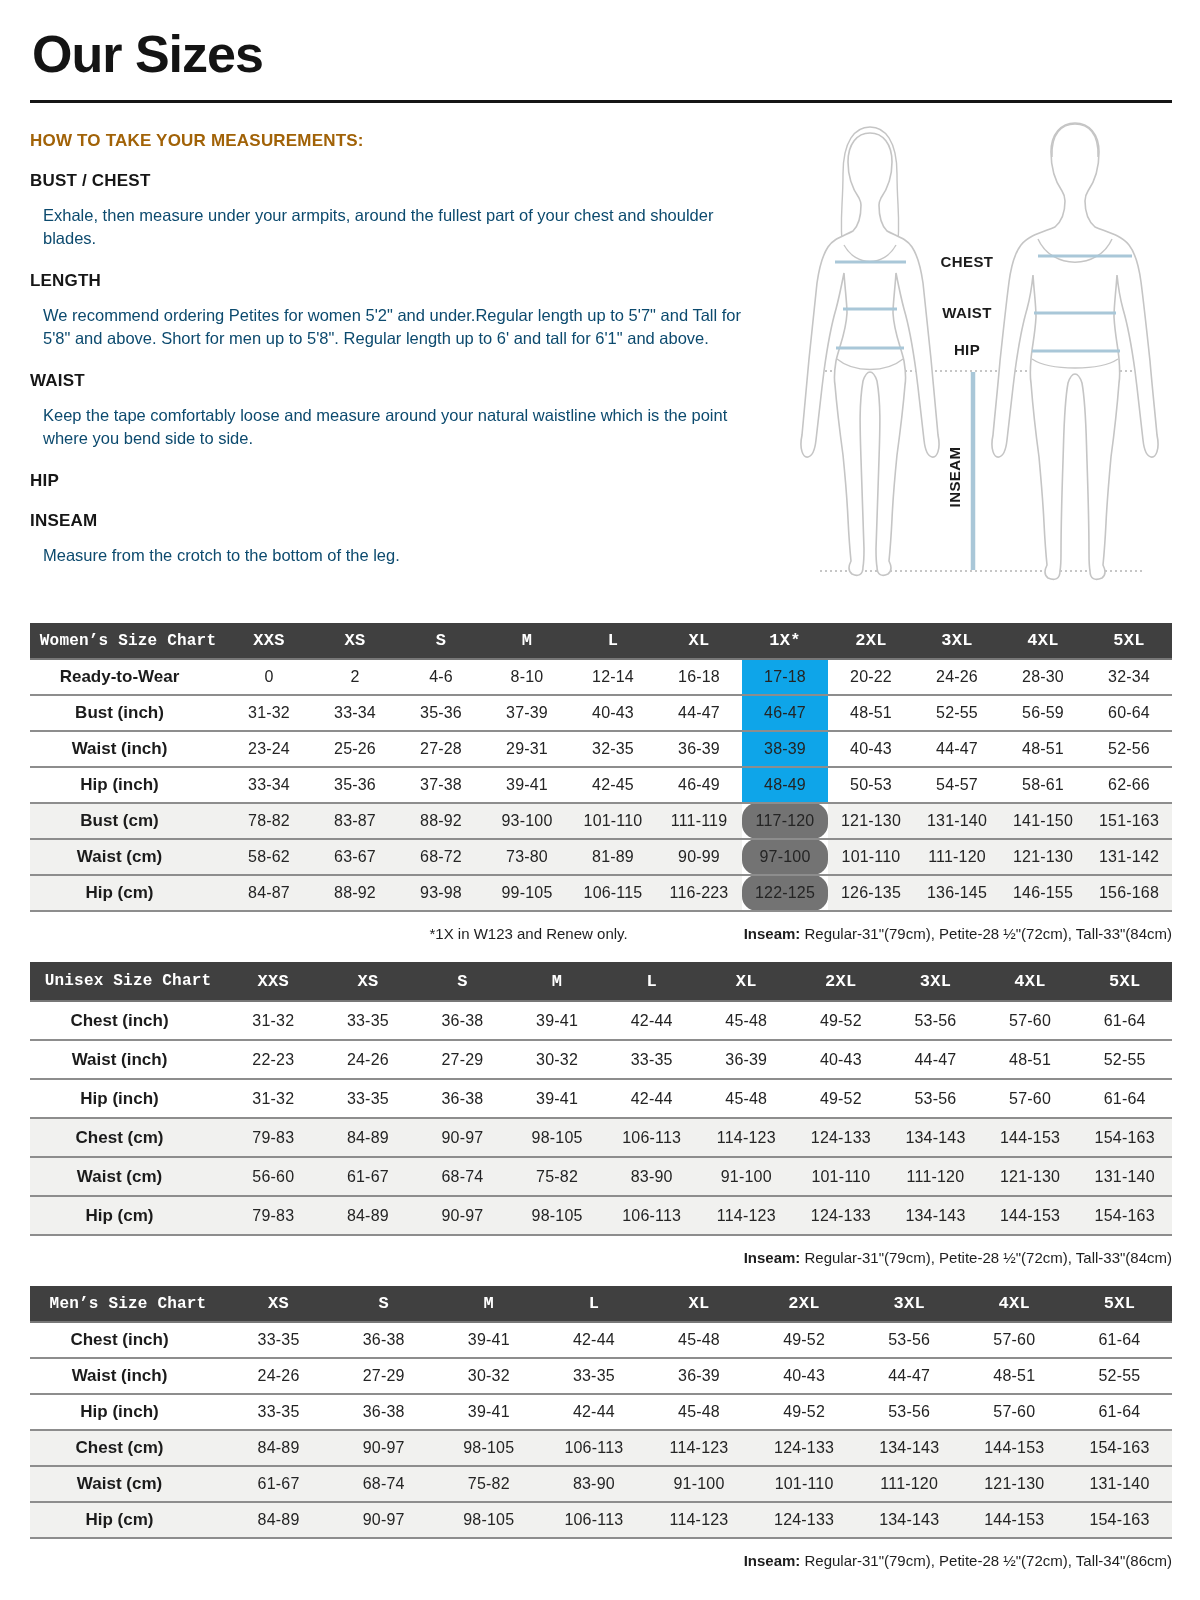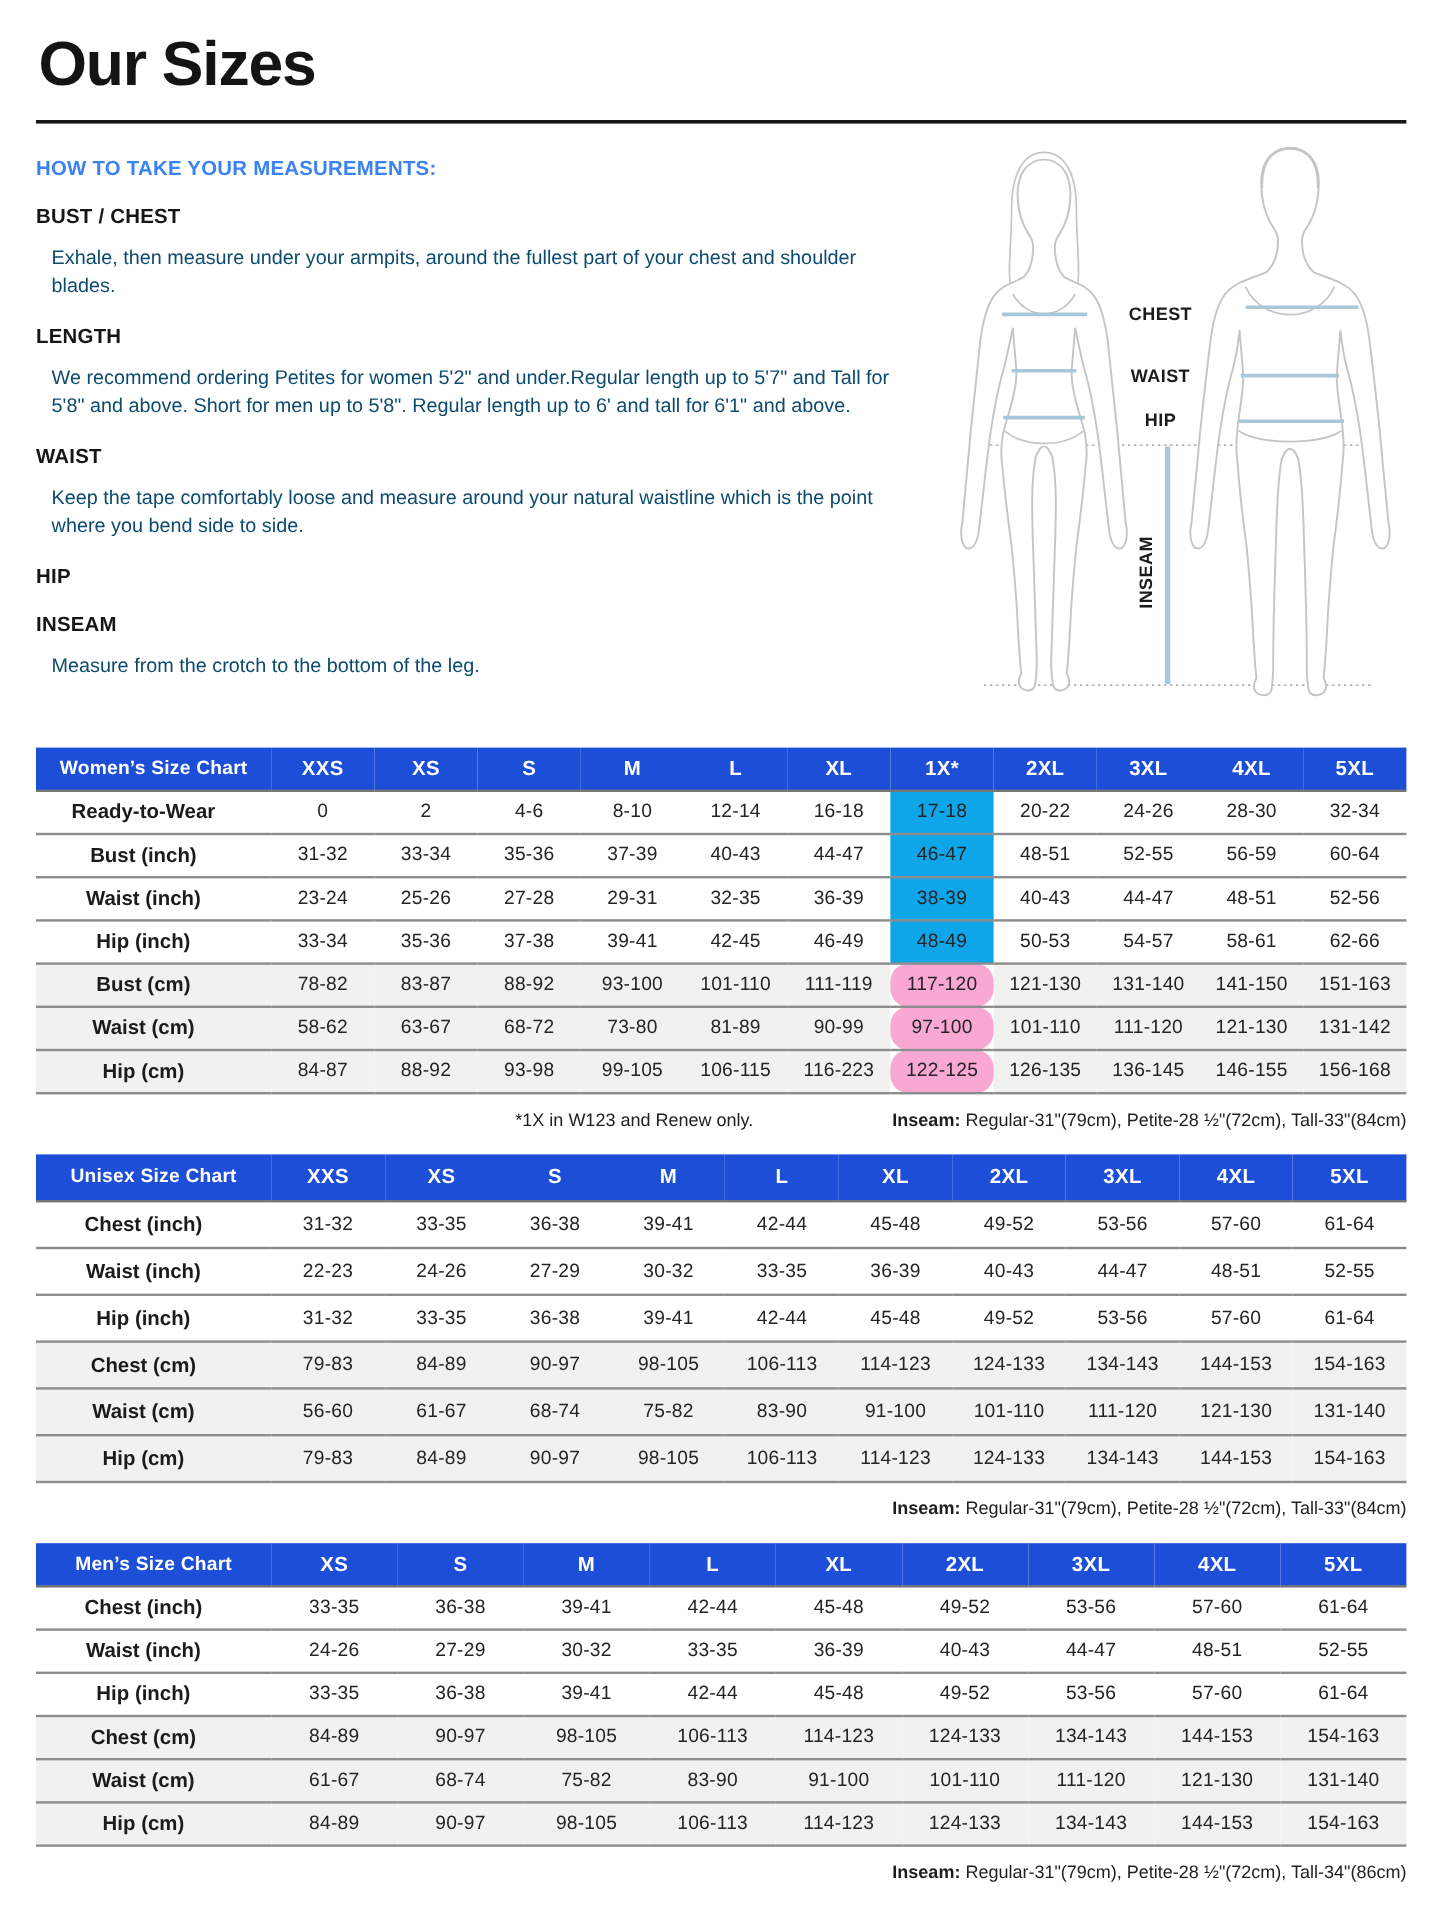--- a/index.html
+++ b/index.html
@@ -4,48 +4,48 @@
 <style>
   html,body{margin:0;padding:0;background:#fff;}
   body{width:1200px;height:1600px;font-family:"Liberation Sans",sans-serif;color:#1c1c1c;overflow:hidden;}
   .page{padding:24px 28px 0 30px;}
 
   h1{font-size:52px;font-weight:800;letter-spacing:-1px;color:#141414;margin:0 0 16px 2px;}
   .title-rule{border:none;border-top:3px solid #161616;margin:0 0 24px 0;}
 
   .top{display:flex;align-items:flex-start;}
   .instructions{width:724px;}
-  .instr-heading{font-size:17px;font-weight:bold;letter-spacing:.2px;margin:4px 0 2px 0;color:#3b82f6;}
+  .instr-heading{font-size:17px;font-weight:bold;letter-spacing:.2px;margin:4px 0 2px 0;color:#a16207;}
   .instr-section h3{font-size:17px;font-weight:bold;margin:20px 0 7px 0;color:#161616;letter-spacing:.2px;}
   .instr-section p{font-size:16.5px;line-height:1.42;margin:13px;color:#0c4a6e;}
 
   .diagram{width:392px;height:482px;margin-left:auto;margin-top:-8px;}
   .diagram svg{display:block;}
   .fig-outline{fill:#ffffff;stroke:#c5c5c5;stroke-width:1.6;}
   .fig-detail{fill:none;stroke:#c5c5c5;stroke-width:1.4;}
   .measure-line{stroke-width:3;fill:none;}
   .inseam-line{stroke-width:4.5;fill:none;}
   .dotted{stroke:#b4b4b4;stroke-width:1.4;stroke-dasharray:2 3;fill:none;}
   .diag-label{font-family:"Liberation Sans",sans-serif;font-size:15px;font-weight:bold;fill:#1b1b1b;letter-spacing:.4px;}
 
   #tables-root{margin-top:22px;}
   .table-block{margin-top:20px;}
   .table-block table{width:1142px;border-collapse:collapse;table-layout:fixed;}
   .table-block col.label-col{width:196px;}
-  .table-block thead th{background:#1d4ed8;color:#fff;font-size:17px;font-weight:bold;letter-spacing:.3px;}
+  .table-block thead th{background:#404040;color:#fff;font-size:17px;font-weight:bold;letter-spacing:.3px;font-family:Liberation Mono, monospace;}
   .table-block thead th.corner{font-size:16px;letter-spacing:.2px;}
   .table-block tr{height:36px;}
   .table-block.unisex tr{height:39px;}
   .table-block tbody tr{border-bottom:2px solid #8d8d8d;}
   .table-block tbody tr:first-child{border-top:2px solid #777;}
   .table-block tbody th{text-align:center;padding-right:18px;font-size:17px;font-weight:bold;color:#1b1b1b;}
   .table-block tbody td{text-align:center;font-size:16px;color:#242424;letter-spacing:.2px;}
   .table-block tbody tr.cm-row{background:#f1f1ef;}
   .table-block tbody td.hl{background:#0ea5e9;}
-  .table-block tbody tr.cm-row td.hl{background:#f9a8d4;border-radius:15px;}
+  .table-block tbody tr.cm-row td.hl{background:#737373;border-radius:15px;}
 
   .footnotes{width:1142px;display:flex;justify-content:flex-end;align-items:flex-end;gap:88px;margin-top:13px;font-size:15px;color:#1e1e1e;}
   .footnotes .fn-left{margin-right:auto;margin-left:430px;white-space:nowrap;}
   .footnotes .fn-right{white-space:nowrap;}
   .footnotes b{font-weight:bold;padding-left:28px;}
 </style>
 </head>
 <body>
 
 <div class="page">

